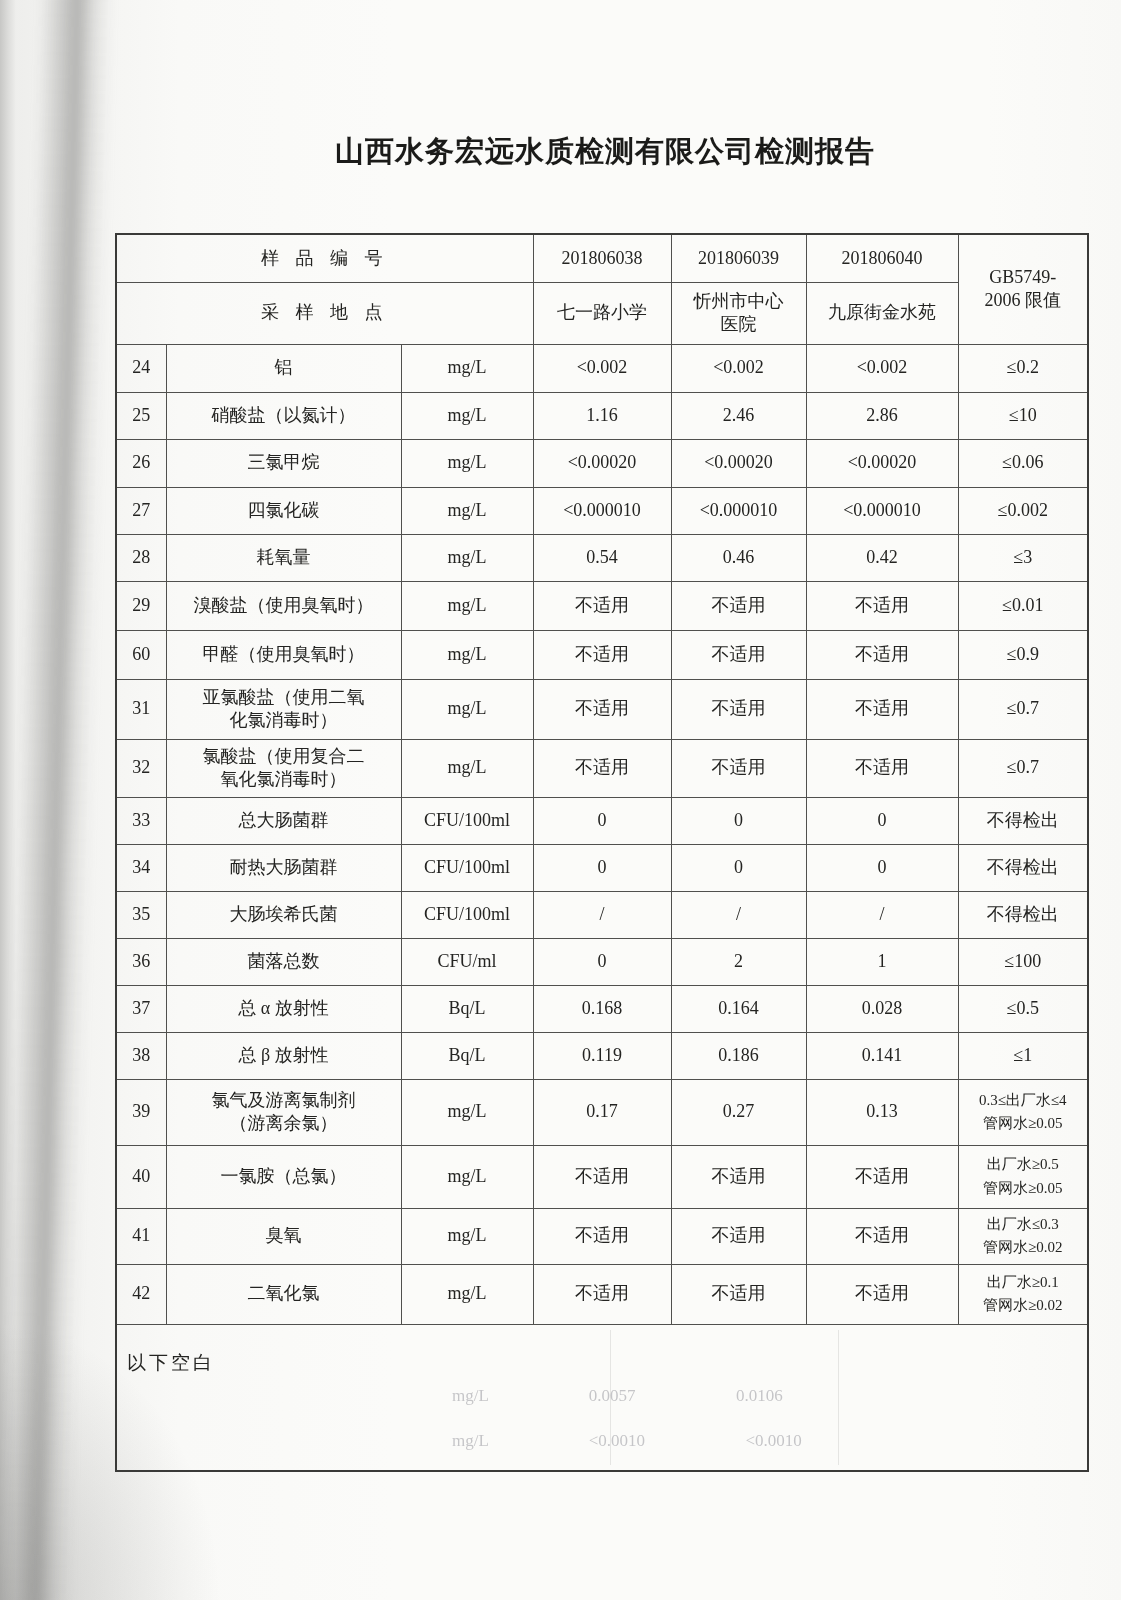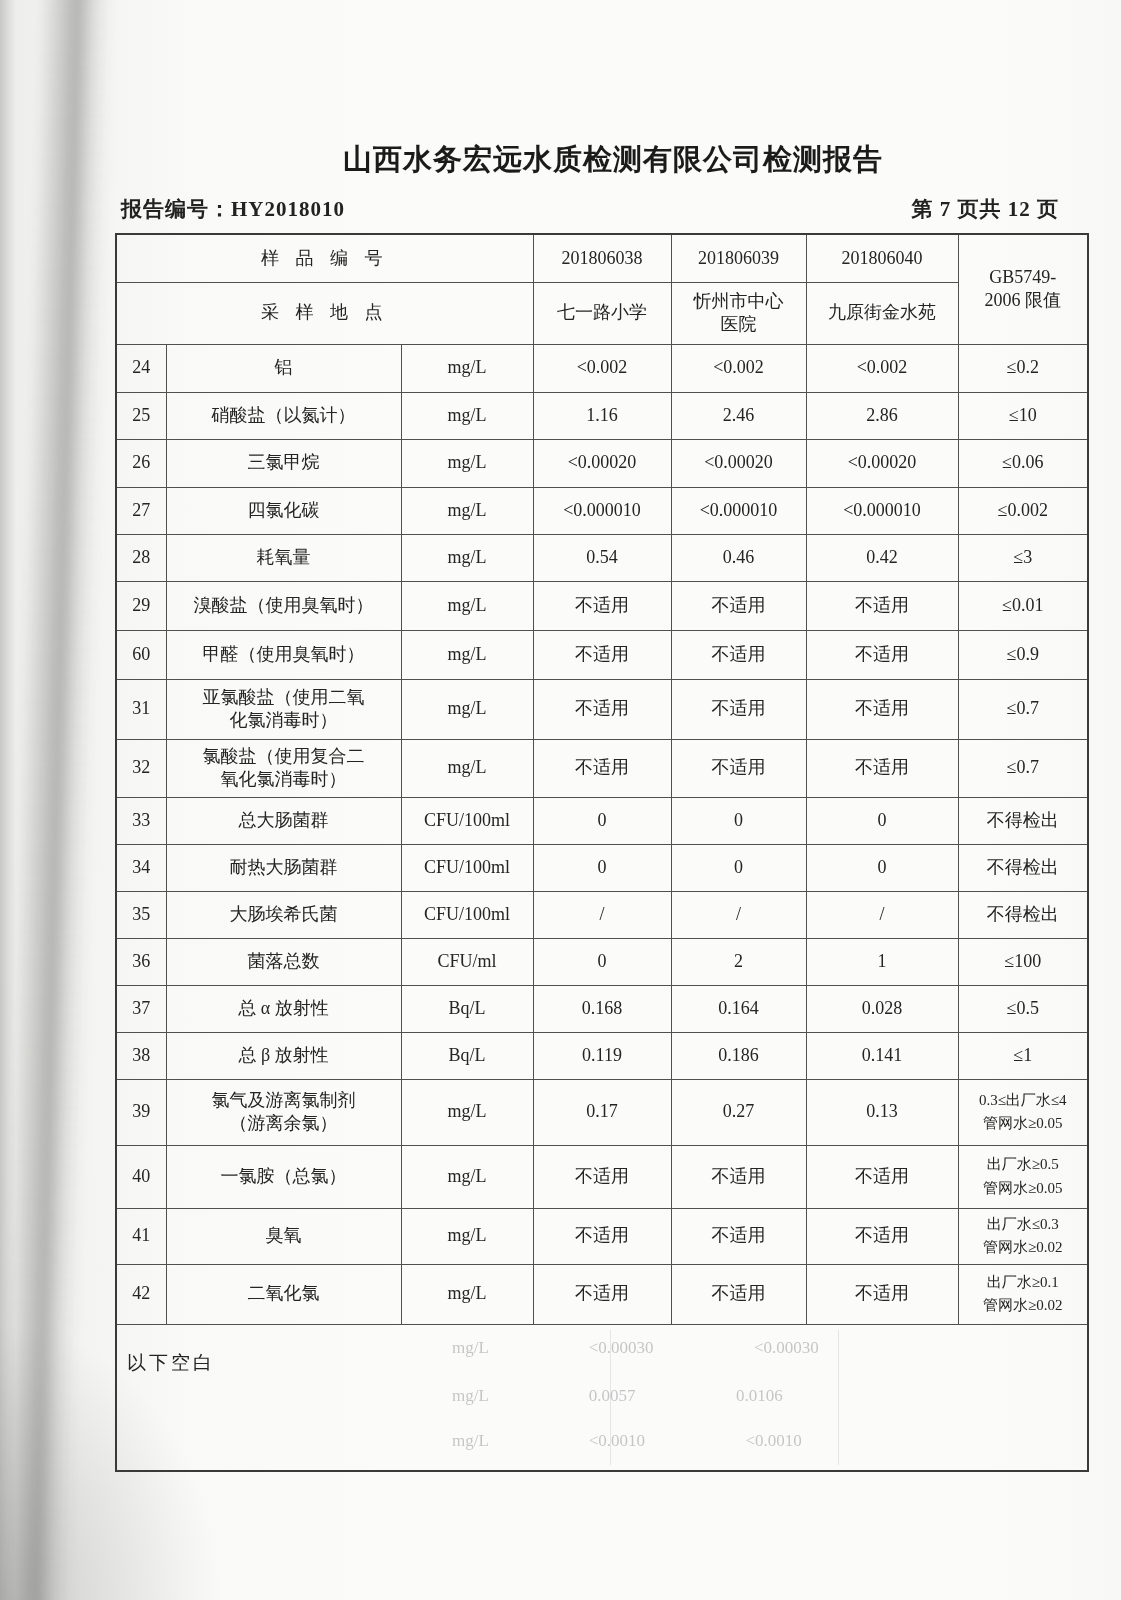--- a/index.html
+++ b/index.html
@@ -18,21 +18,21 @@
     background:linear-gradient(90deg,#c7c7c5 0%,#dededc 55%,rgba(238,238,236,0) 100%);}
   .fold-band{position:absolute;left:18px;top:-70px;width:74px;height:1760px;
     background:linear-gradient(90deg,rgba(120,120,118,0) 0%,rgba(116,116,114,0.50) 52%,rgba(160,160,158,0.22) 76%,rgba(255,255,255,0) 100%);
     transform:rotate(1.5deg);filter:blur(5px);}
   .corner-shade{position:absolute;left:-60px;bottom:-80px;width:300px;height:380px;
     background:radial-gradient(ellipse at 20% 80%,rgba(70,70,68,0.22) 0%,rgba(70,70,68,0) 65%);}
   .ghost-line{position:absolute;left:452px;white-space:pre;
     font-size:17px;word-spacing:46px;color:#70707a;opacity:0.38;filter:blur(0.7px);}
   .ghost-vline{position:absolute;width:1px;background:rgba(100,100,102,0.14);}
   
-  .title{position:absolute;top:128px;left:115px;width:972px;margin:12px;
+  .title{position:absolute;top:128px;left:115px;width:972px;margin:4px;
     text-align:center;font-family:"Liberation Sans","DejaVu Sans",sans-serif;
     font-size:29px;font-weight:bold;letter-spacing:1px;color:#1b1b19;}
   .meta{position:absolute;top:195px;left:115px;width:972px;display:flex;
     justify-content:space-between;align-items:baseline;}
   .report-no{font-size:21px;font-weight:600;letter-spacing:1px;padding-left:6px;}
   .page-ind{font-size:21px;font-weight:600;letter-spacing:1px;padding-right:28px;}
   
   table.results{position:absolute;top:233px;left:115px;width:972px;
     border-collapse:collapse;table-layout:fixed;border:2px solid #3a3a38;}
   table.results td{border:1px solid #50504e;padding:0;text-align:center;
@@ -53,24 +53,20 @@
 <body>
 
 <div class="page">
 
   <div class="edge-strip"></div>
   <div class="fold-band"></div>
   <div class="corner-shade"></div>
 
   <h1 class="title">山西水务宏远水质检测有限公司检测报告</h1>
 
-  <div class="meta">
-    <span class="report-no">报告编号：HY2018010</span>
-    <span class="page-ind">第 7 页共 12 页</span>
-  </div>
 
   <table class="results">
     <colgroup>
       <col style="width:50px">
         <col style="width:235px">
         <col style="width:132px">
       <col style="width:138px">
         <col style="width:135px">
         <col style="width:152px">
       <col style="width:130px">
@@ -274,17 +270,16 @@
       </tbody>
     <tfoot>
       <tr class="blank-row" style="height:147px">
         <td colspan="7">以下空白</td>
       </tr>
     </tfoot>
   </table>
 
   <div class="ghost-vline" style="left:610px;top:1330px;height:135px;"></div>
   <div class="ghost-vline" style="left:838px;top:1330px;height:135px;"></div>
-  <div class="ghost-line" style="top:1338px;">mg/L  &lt;0.00030  &lt;0.00030</div>
   <div class="ghost-line" style="top:1386px;">mg/L  0.0057  0.0106</div>
   <div class="ghost-line" style="top:1431px;">mg/L  &lt;0.0010  &lt;0.0010</div>
 
 </div>
 
 </body></html>

